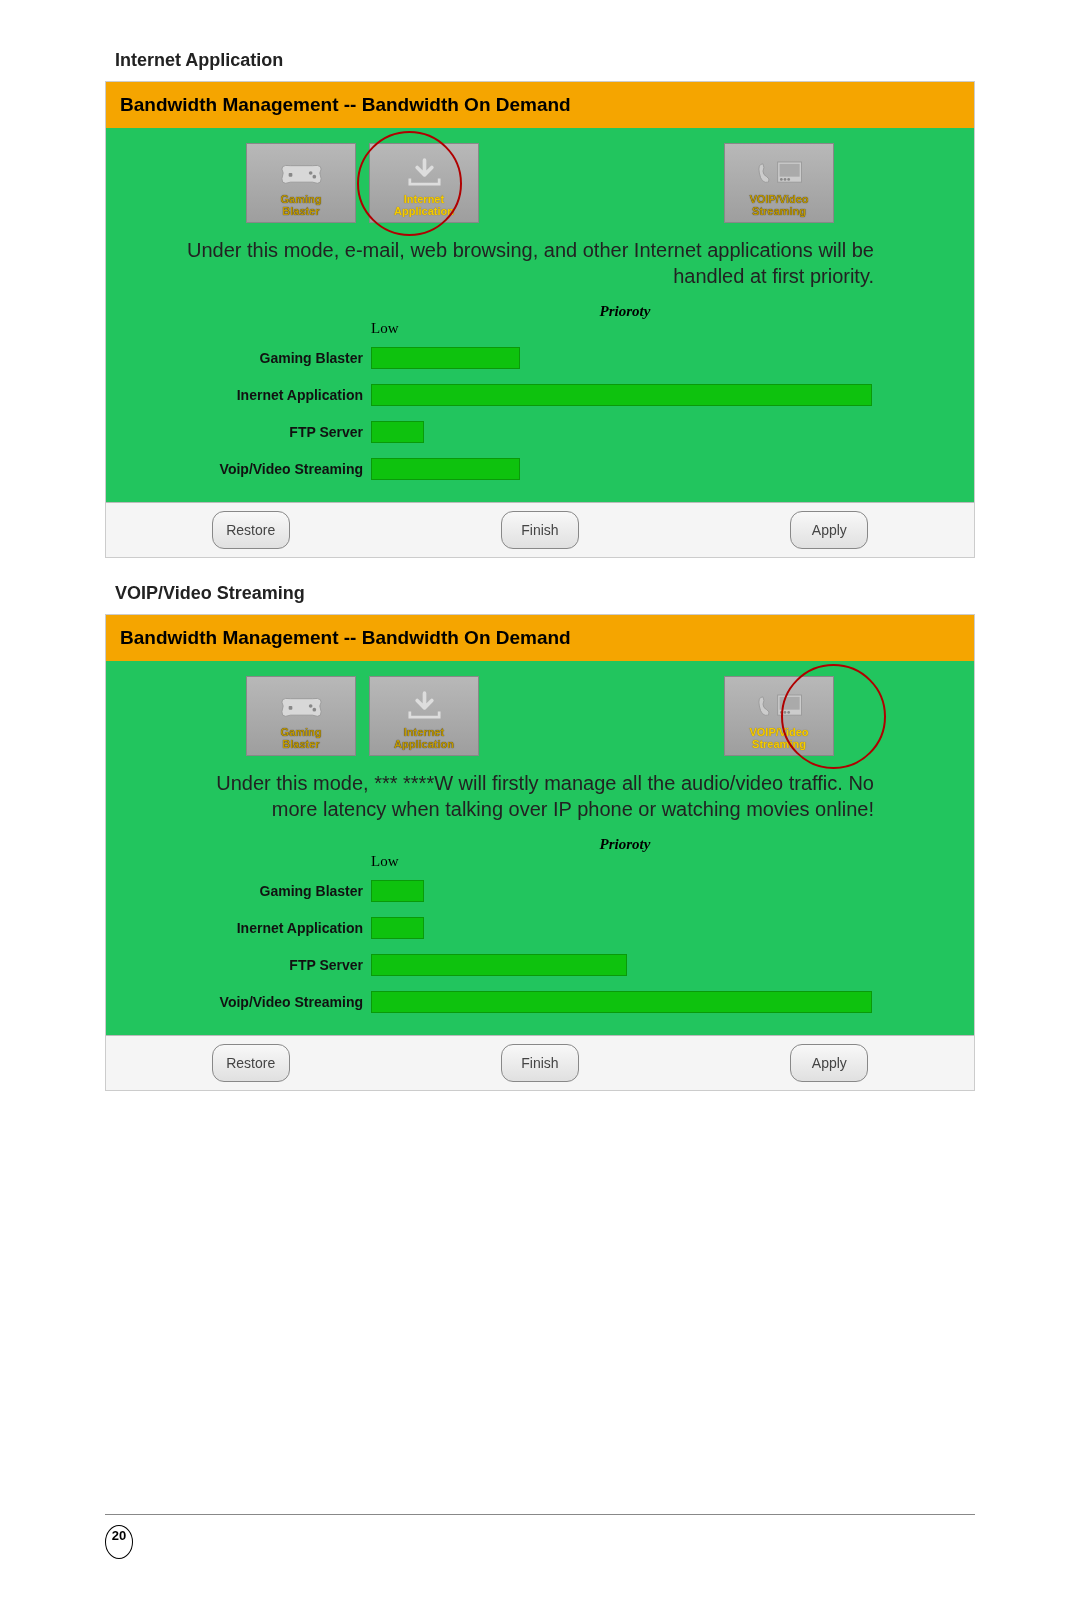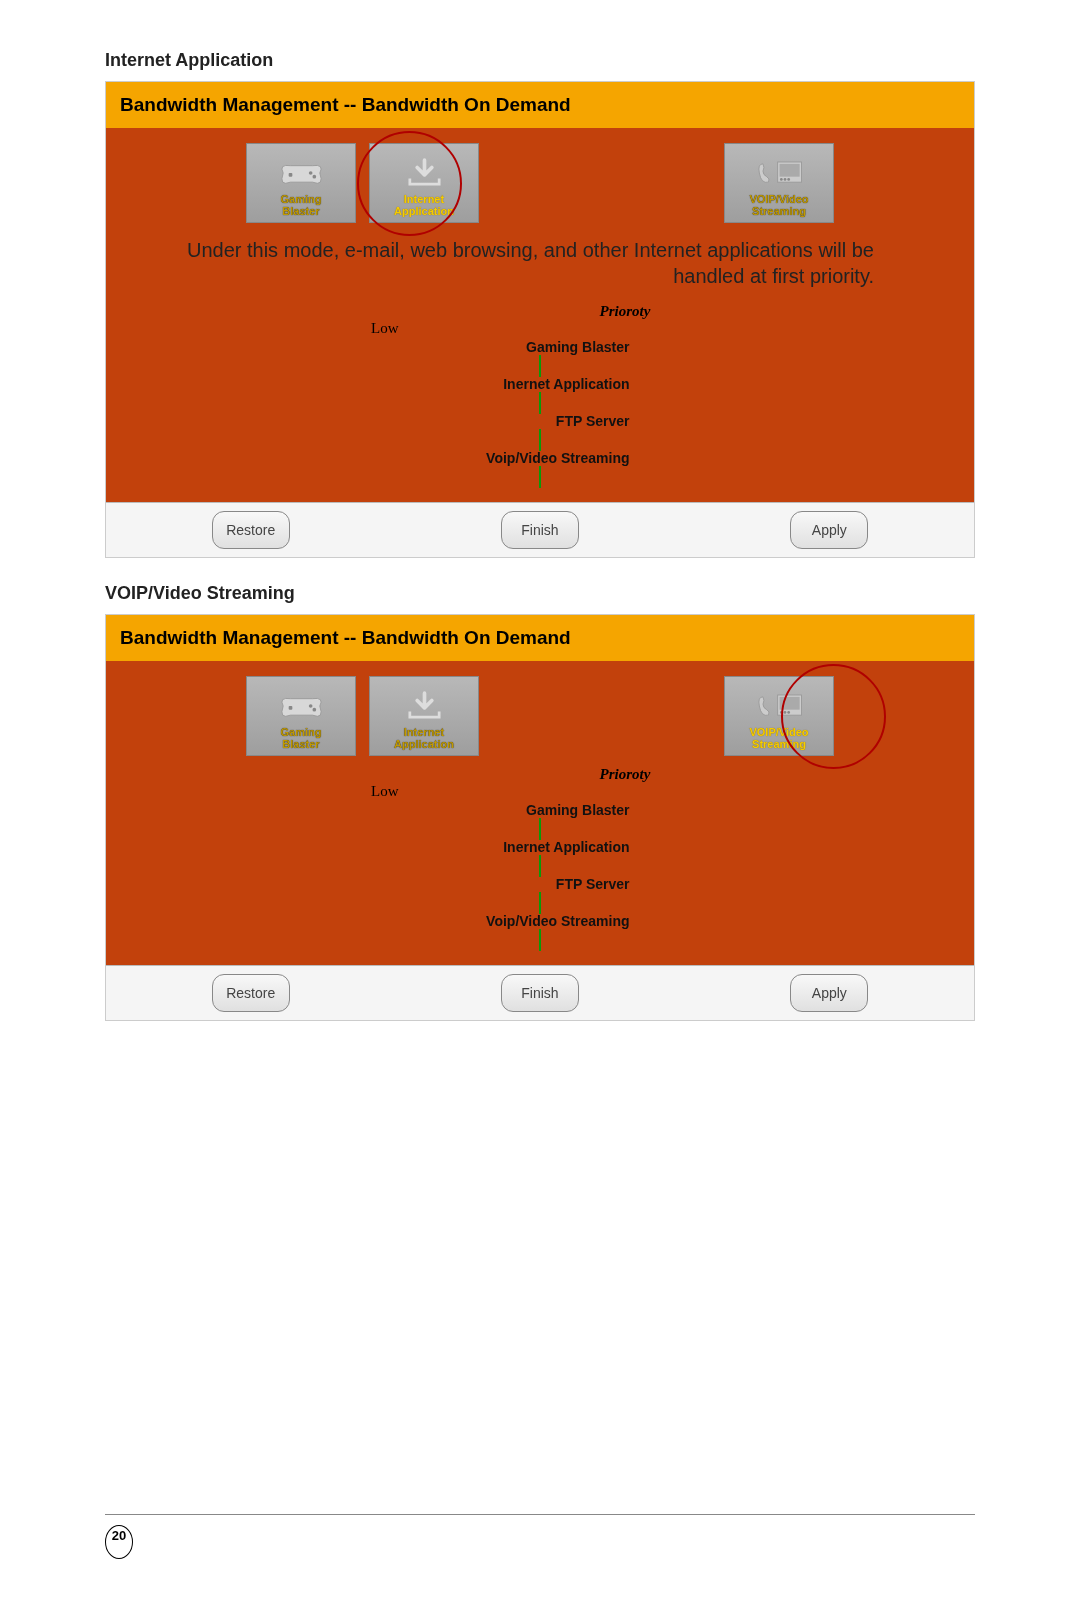--- a/index.html
+++ b/index.html
@@ -32,25 +32,26 @@
   .header-text {
     font-size: 14.5px;
     font-weight: bold;
     color: #000;
   }
   .section-title {
     font-size: 18px;
     font-weight: bold;
     color: #222;
     margin-bottom: 10px;
+    margin-left: 10px;
   }
   .panel-wrapper {
     border: 1px solid #ccc;
     margin-bottom: 25px;
-    background: #c2410c;
+    background: #22c55e;
   }
   .panel-title-bar {
     background: #f5a500;
     color: #000;
     font-weight: bold;
     font-size: 19px;
     padding: 12px 14px;
   }
   .mode-row {
     display: flex;
@@ -114,21 +115,20 @@
   .low-label {
     font-family: Georgia, 'Times New Roman', serif;
     font-size: 15px;
     margin-left: 195px;
     margin-bottom: 2px;
   }
   .bar-row {
     display: flex;
     align-items: center;
     height: 37px;
-    flex-direction: column;
   }
   .bar-label {
     width: 195px;
     text-align: right;
     font-size: 14px;
     font-weight: bold;
     color: #111;
     padding-right: 8px;
   }
   .bar-track {
@@ -318,20 +318,21 @@
               <path d="M12 10 Q6 10 8 20 Q10 32 18 30 Q20 26 16 24 Q12 22 12 18 Q14 14 12 10 Z" fill="#ccc" stroke="#999"></path>
             </svg>
         </div>
         <div class="mode-label active">
           <span>VOIP/Video</span><br><span>Streaming</span>
         </div>
       </div>
       <div class="circle-highlight" style="right:88px; top:3px; width:105px; height:105px;"></div>
     </div>
 
+    <div class="desc-text">Under this mode, *** ****W will firstly manage all the audio/video traffic. No more latency when talking over IP phone or watching movies online!</div>
 
     <div class="priority-block">
       <div class="priority-heading">Prioroty</div>
       <div class="low-label">Low</div>
 
       <div class="bar-row">
         <div class="bar-label">Gaming Blaster</div>
         <div class="bar-track">
             <div class="bar-fill" style="width:10%"></div>
           </div>

